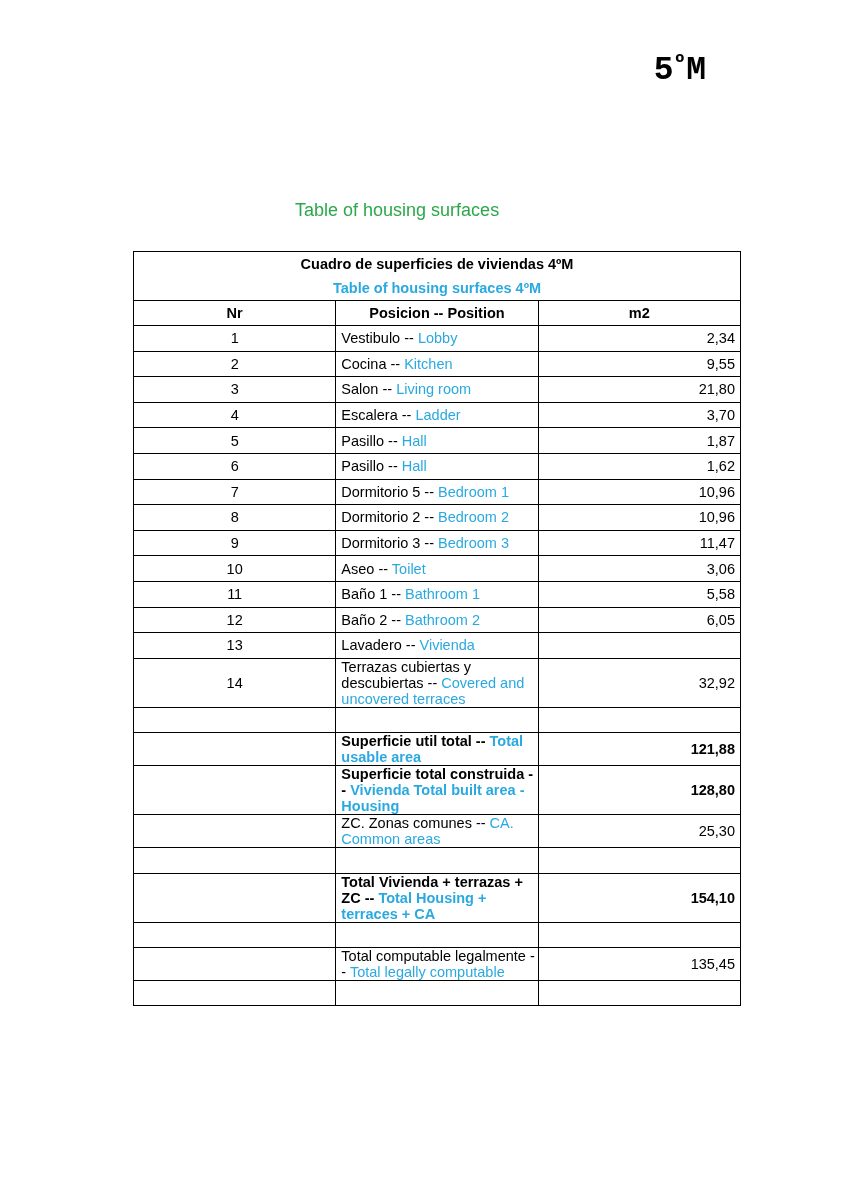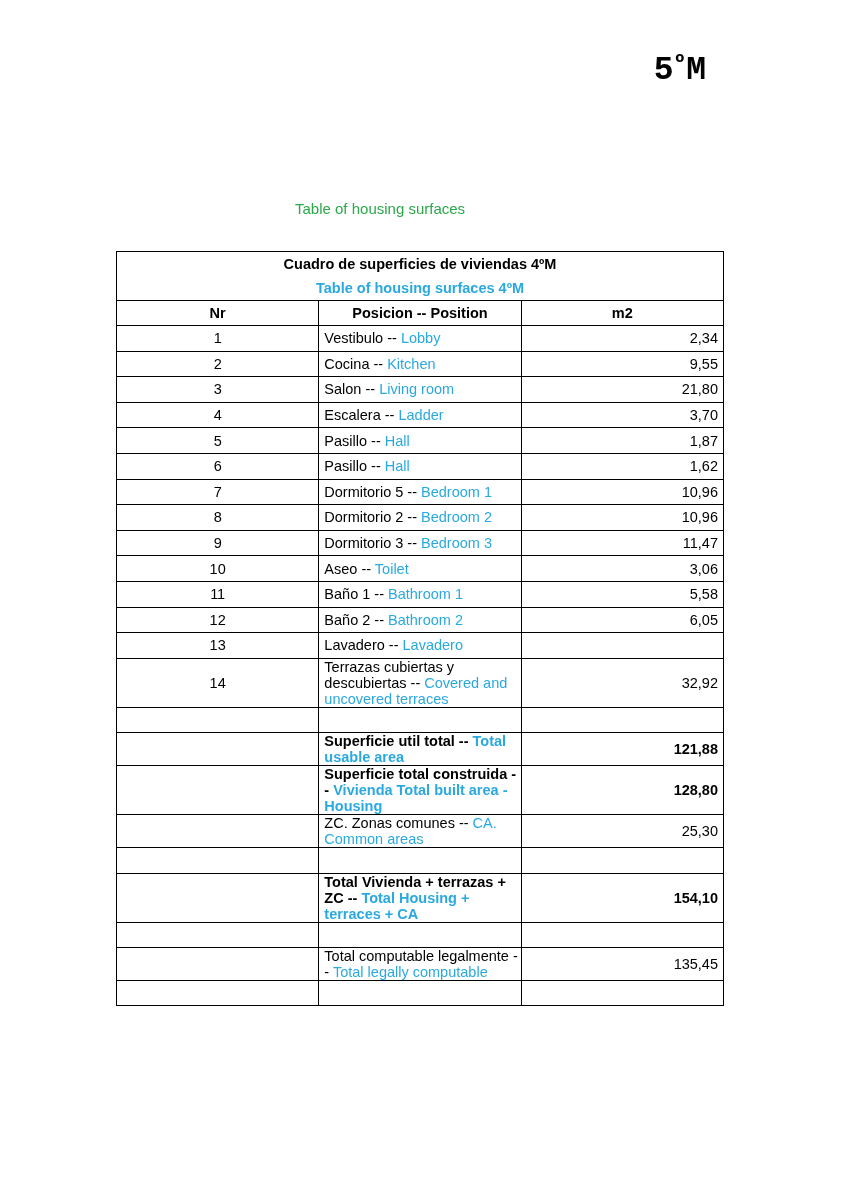--- a/index.html
+++ b/index.html
@@ -38,30 +38,30 @@
   .doc-heading .sup {
     font-size: 21px;
     vertical-align: 10px;
   }
 
   
   .green-title {
     position: absolute;
     top: 200px;
     left: 295px;
-    font-size: 15px;
+    font-size: 18px;
     color: #2ba84a;
     white-space: nowrap;
   }
 
   
   .table-wrap {
     position: absolute;
     top: 251px;
-    left: 116px;
+    left: 133px;
     width: 608px;
   }
 
   table.surfaces {
     border-collapse: collapse;
     width: 608px;
     table-layout: fixed;
     background: #ffffff;
   }
   table.surfaces td {
@@ -222,21 +222,21 @@
             <td class="col-pos"><span class="es">Baño 1 -- </span><span class="en">Bathroom 1</span></td>
             <td class="col-m2">5,58</td>
           </tr>
           <tr class="data">
             <td class="col-nr">12</td>
             <td class="col-pos"><span class="es">Baño 2 -- </span><span class="en">Bathroom 2</span></td>
             <td class="col-m2">6,05</td>
           </tr>
           <tr class="data">
             <td class="col-nr">13</td>
-            <td class="col-pos"><span class="es">Lavadero -- </span><span class="en">Lavadero</span></td>
+            <td class="col-pos"><span class="es">Lavadero -- </span><span class="en">Vivienda</span></td>
             <td class="col-m2"></td>
           </tr>
           <tr class="data">
             <td class="col-nr">14</td>
             <td class="col-pos"><span class="es">Terrazas cubiertas y descubiertas -- </span><span class="en">Covered and uncovered terraces</span></td>
             <td class="col-m2">32,92</td>
           </tr>
           <tr class="data blank-row">
             <td class="col-nr"></td>
             <td class="col-pos"></td>

